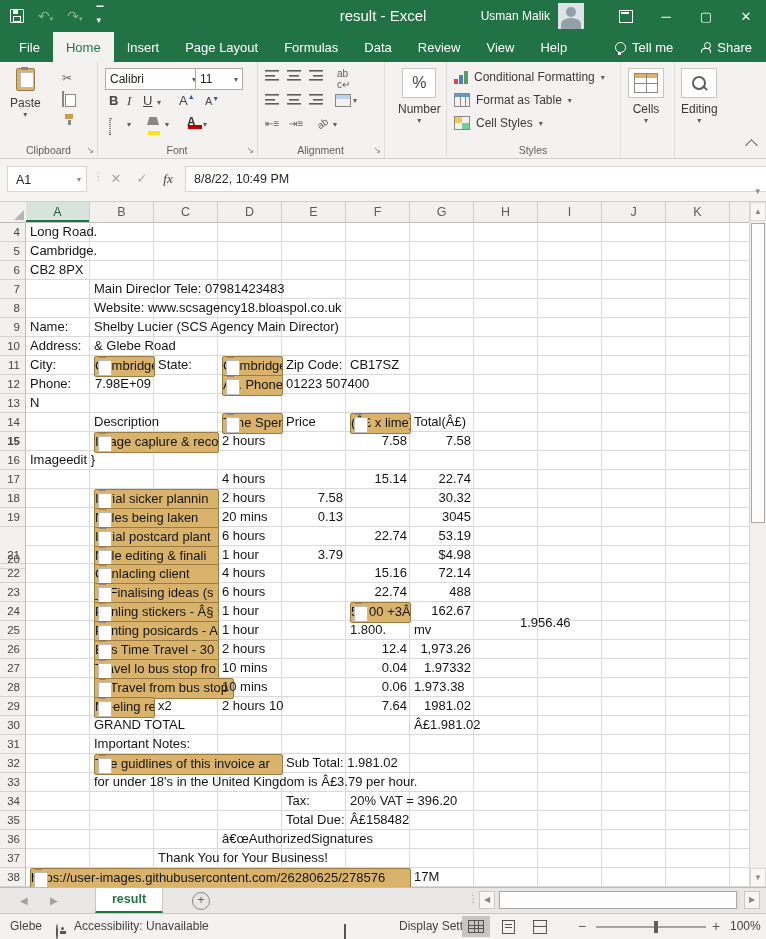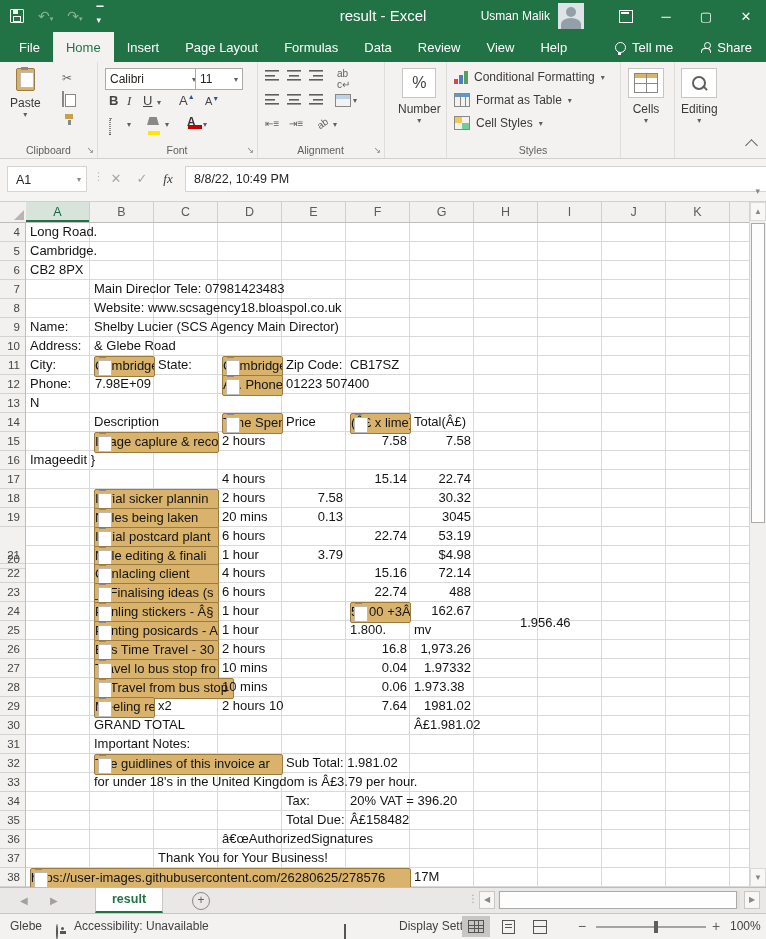--- a/index.html
+++ b/index.html
@@ -358,21 +358,21 @@
         <div class="rownum" style="top: 18.9714px;">5</div>
         <div class="rownum" style="top: 37.9429px;">6</div>
         <div class="rownum" style="top: 56.9143px;">7</div>
         <div class="rownum" style="top: 75.8857px;">8</div>
         <div class="rownum" style="top: 94.8571px;">9</div>
         <div class="rownum" style="top: 113.829px;">10</div>
         <div class="rownum" style="top: 132.8px;">11</div>
         <div class="rownum" style="top: 151.771px;">12</div>
         <div class="rownum" style="top: 170.743px;">13</div>
         <div class="rownum" style="top: 189.714px;">14</div>
-        <div class="rownum" style="top: 208.686px;">15</div>
+        <div class="rownum" style="top: 208.686px; font-weight: bold;">15</div>
         <div class="rownum" style="top: 227.657px;">16</div>
         <div class="rownum" style="top: 246.629px;">17</div>
         <div class="rownum" style="top: 265.6px;">18</div>
         <div class="rownum" style="top: 284.571px;">19</div>
         <div class="rownum" style="top: 319px; margin-top: 8px;">20</div>
         <div class="rownum" style="top: 322.514px;">21</div>
         <div class="rownum" style="top: 341.486px;">22</div>
         <div class="rownum" style="top: 360.457px;">23</div>
         <div class="rownum" style="top: 379.429px;">24</div>
         <div class="rownum" style="top: 398.4px;">25</div>
@@ -452,21 +452,21 @@
         <div class="cell" style="top: 379.429px; left: 222px;">1 hour</div>
         <div class="cell clip" style="top: 379.429px; left: 350px; width: 59px;">54.00 +3Â·</div>
         <div class="cell num" style="top: 379.429px; left: 411px; width: 60px;">162.67</div>
         <div class="cell clip" style="top: 398.4px; left: 94px; width: 123px;">Printing posicards - A</div>
         <div class="cell" style="top: 398.4px; left: 222px;">1 hour</div>
         <div class="cell" style="top: 398.4px; left: 350px;">1.800.</div>
         <div class="cell" style="top: 398.4px; left: 414px;">mv</div>
         <div class="cell" style="top: 391px; left: 478px; margin-left: 42px;">1.956.46</div>
         <div class="cell clip" style="top: 417.371px; left: 94px; width: 123px;">Bus Time Travel - 30</div>
         <div class="cell" style="top: 417.371px; left: 222px;">2 hours</div>
-        <div class="cell num" style="top: 417.371px; left: 347px; width: 60px;">16.8</div>
+        <div class="cell num" style="top: 417.371px; left: 347px; width: 60px;">12.4</div>
         <div class="cell num" style="top: 417.371px; left: 411px; width: 60px;">1,973.26</div>
         <div class="cell clip" style="top: 436.343px; left: 94px; width: 123px;">Travel lo bus stop fro</div>
         <div class="cell" style="top: 436.343px; left: 222px;">10 mins</div>
         <div class="cell num" style="top: 436.343px; left: 347px; width: 60px;">0.04</div>
         <div class="cell num" style="top: 436.343px; left: 411px; width: 60px;">1.97332</div>
         <div class="cell clip" style="top: 455.314px; left: 94px; width: 123px; padding-left: 15px;">Travel from bus stop</div>
         <div class="cell" style="top: 455.314px; left: 222px;">10 mins</div>
         <div class="cell num" style="top: 455.314px; left: 347px; width: 60px;">0.06</div>
         <div class="cell" style="top: 455.314px; left: 414px;">1.973.38</div>
         <div class="cell clip" style="top: 474.286px; left: 94px; width: 59px;">Meeling re</div>

